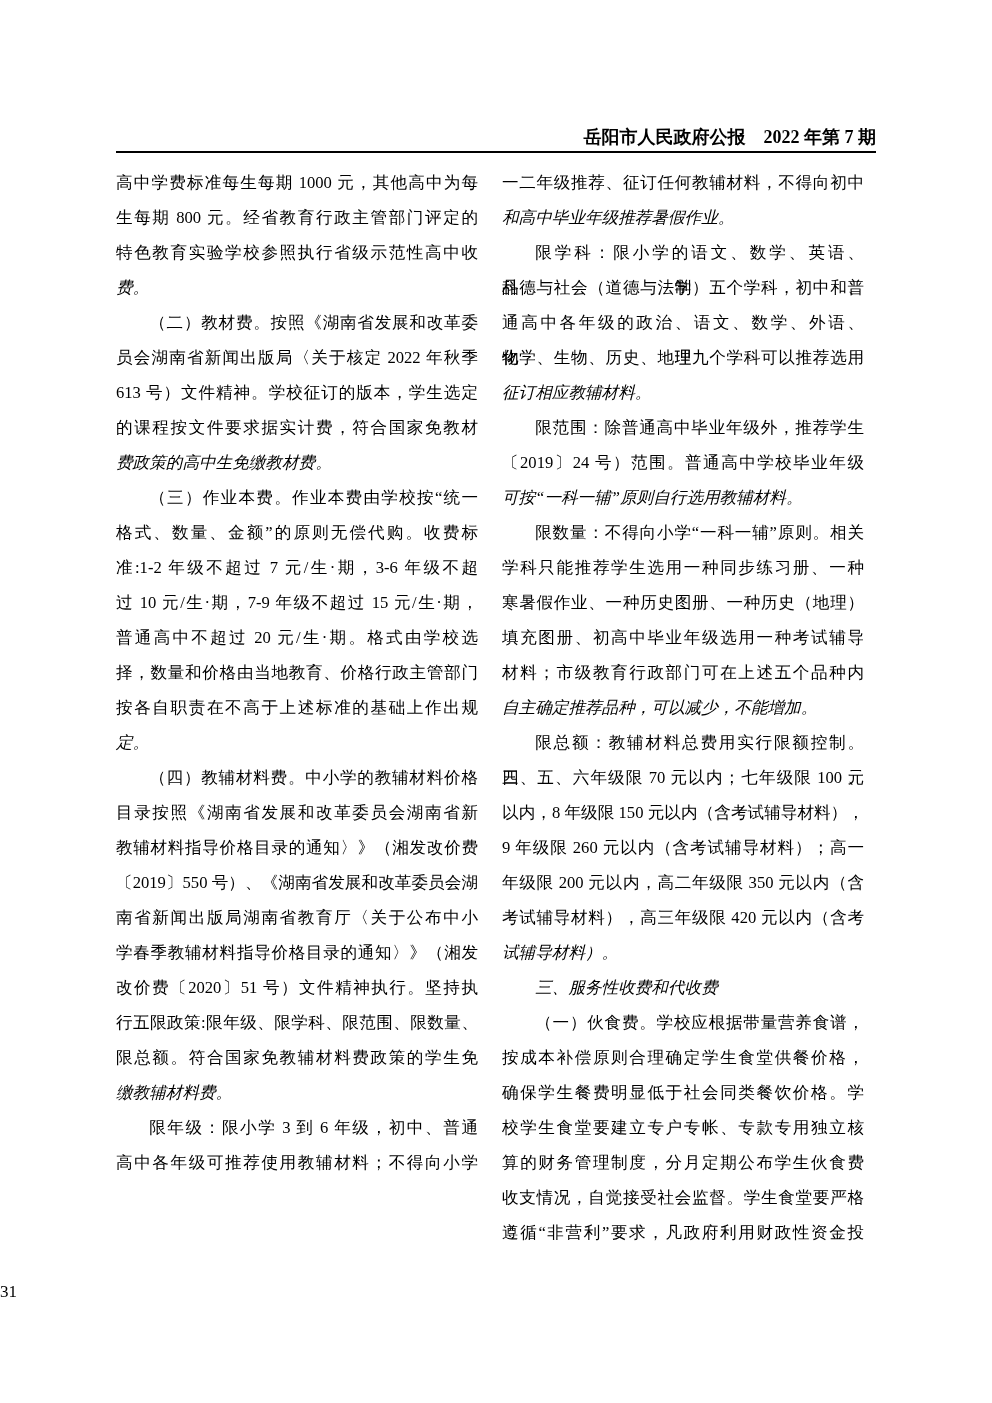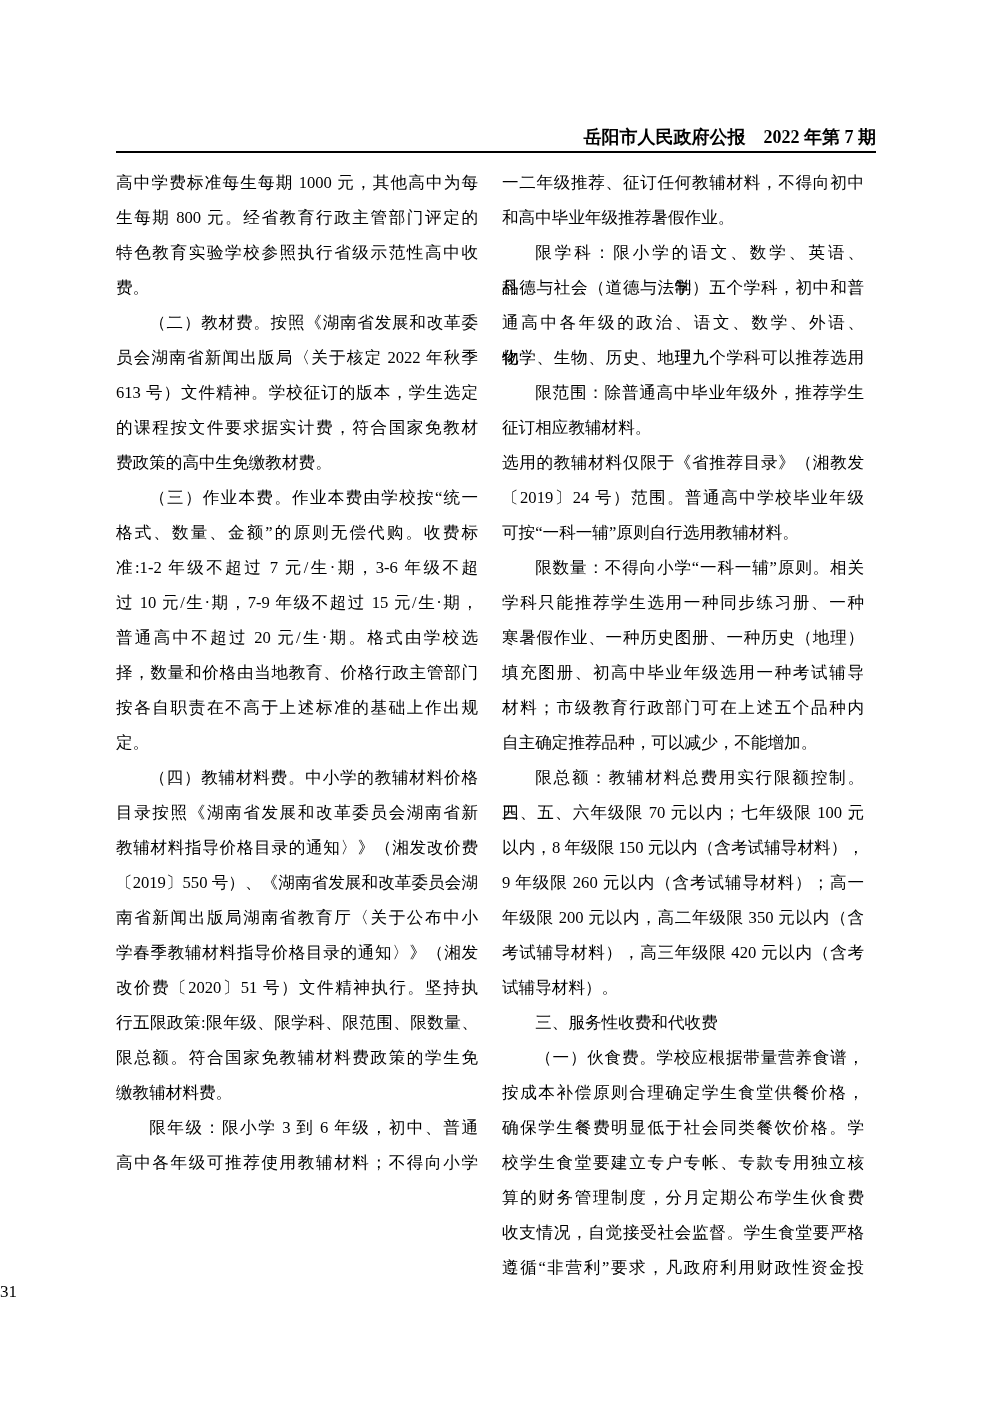--- a/index.html
+++ b/index.html
@@ -24,21 +24,21 @@
     position:absolute; left:116px; top:165px; width:760px;
     display:flex; gap:24px;
   }
   .column { width:362px; }
   .line {
     font-size:16.6px; line-height:35px; height:35px;
     text-align:justify; text-align-last:justify;
     word-break:keep-all; overflow-wrap:normal; white-space:normal;
   }
   .line.indent { text-indent:2em; }
-  .line.end { text-align-last:left; }
+  .line.end { text-align-last:left;font-style:italic; }
   .page-number {
     position:absolute; left:0; top:1281px; width:992px;
     text-align:left; font-size:17px; line-height:22px;
   }
 </style>
 </head>
 <body>
 
 <div class="page">
   <div class="page-header">岳阳市人民政府公报　2022 年第 7 期</div>
@@ -75,23 +75,22 @@
         <div class="line indent">限年级：限小学 3 到 6 年级，初中、普通</div>
         <div class="line">高中各年级可推荐使用教辅材料；不得向小学</div>
       </div>
     <div class="column">
         <div class="line">一二年级推荐、征订任何教辅材料，不得向初中</div>
         <div class="line end">和高中毕业年级推荐暑假作业。</div>
         <div class="line indent">限学科：限小学的语文、数学、英语、科学、</div>
         <div class="line">品德与社会（道德与法制）五个学科，初中和普</div>
         <div class="line">通高中各年级的政治、语文、数学、外语、物理、</div>
         <div class="line">化学、生物、历史、地理九个学科可以推荐选用</div>
+        <div class="line end">征订相应教辅材料。</div>
         <div class="line indent">限范围：除普通高中毕业年级外，推荐学生</div>
-        <div class="line end">征订相应教辅材料。</div>
-        <div class="line">选用的教辅材料仅限于《省推荐目录》（湘教发</div>
         <div class="line">〔2019〕24 号）范围。普通高中学校毕业年级</div>
         <div class="line end">可按“一科一辅”原则自行选用教辅材料。</div>
         <div class="line indent">限数量：不得向小学“一科一辅”原则。相关</div>
         <div class="line">学科只能推荐学生选用一种同步练习册、一种</div>
         <div class="line">寒暑假作业、一种历史图册、一种历史（地理）</div>
         <div class="line">填充图册、初高中毕业年级选用一种考试辅导</div>
         <div class="line">材料；市级教育行政部门可在上述五个品种内</div>
         <div class="line end">自主确定推荐品种，可以减少，不能增加。</div>
         <div class="line indent">限总额：教辅材料总费用实行限额控制。三、</div>
         <div class="line">四、五、六年级限 70 元以内；七年级限 100 元</div>

